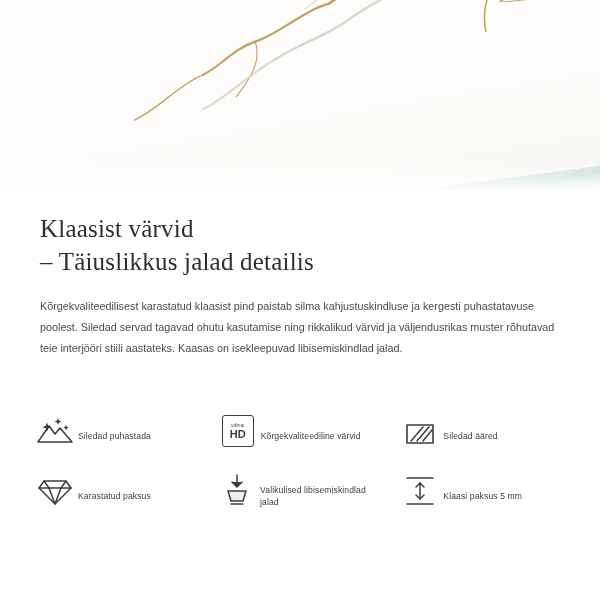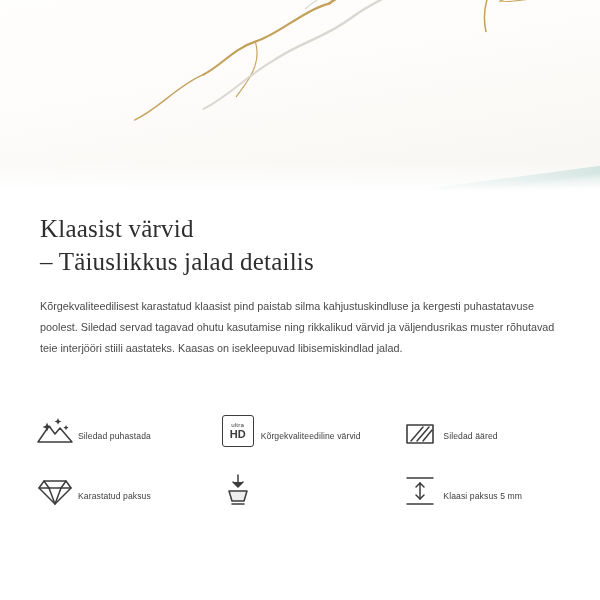--- a/index.html
+++ b/index.html
@@ -292,20 +292,21 @@
 
       <div class="feature">
         <div class="feature-icon">
           <svg width="34" height="36" viewBox="0 0 34 36" fill="none" stroke="#3c3c3c" stroke-width="1.5" stroke-linecap="round" stroke-linejoin="round">
             <path d="M17 2 L17 12"></path>
             <path d="M12 9 L17 14 L22 9" fill="#3c3c3c" stroke="#3c3c3c"></path>
             <path d="M8 18 L26 18 L23 28 L11 28 Z" fill="#ededed"></path>
             <path d="M11 31 L23 31"></path>
           </svg>
         </div>
+        <div class="feature-label">Valikulised libisemiskindlad jalad</div>
       </div>
 
       <div class="feature">
         <div class="feature-icon">
           <svg width="34" height="34" viewBox="0 0 34 34" fill="none" stroke="#3c3c3c" stroke-width="1.5" stroke-linecap="round" stroke-linejoin="round">
             <path d="M4 4 L30 4"></path>
             <path d="M4 30 L30 30"></path>
             <path d="M17 9 L17 25"></path>
             <path d="M13 13 L17 9 L21 13"></path>
             <path d="M13 21 L17 25 L21 21"></path>

